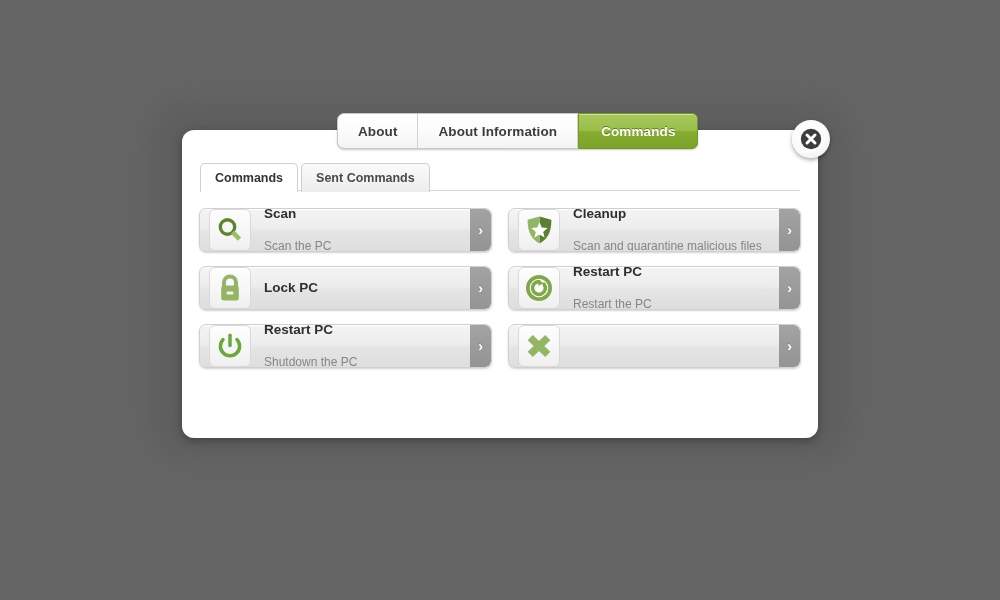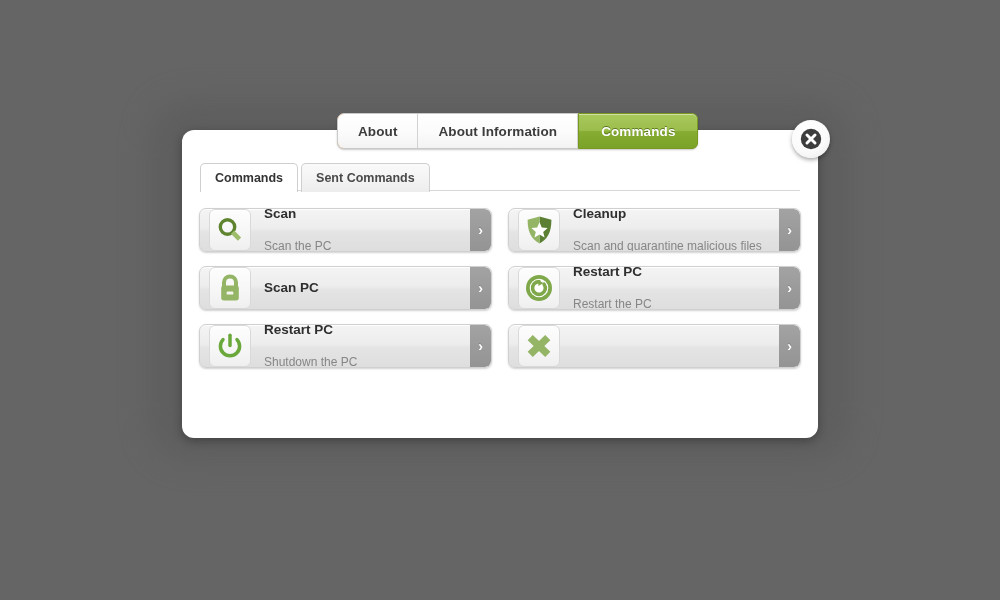--- a/index.html
+++ b/index.html
@@ -276,21 +276,21 @@
 
   <div class="command-item">
     <div class="cmd-icon-box">
       <svg width="28" height="30" viewBox="0 0 28 30">
         <path d="M8 13 V9.5 a6 6 0 0 1 12 0 V13" fill="none" stroke="#94b565" stroke-width="4"></path>
         <rect x="5.2" y="12.6" width="17.6" height="14.8" rx="2.6" fill="#94b565"></rect>
         <rect x="10.6" y="18.6" width="6.8" height="3" rx="1.2" fill="#f3f5ee"></rect>
       </svg>
     </div>
     <div class="cmd-text">
-      <div class="cmd-title">Scan PC</div>
+      <div class="cmd-title">Lock PC</div>
     </div>
     <div class="cmd-arrow">›</div>
   </div>
 
   <div class="command-item">
     <div class="cmd-icon-box">
       <svg width="30" height="30" viewBox="0 0 30 30">
         <circle cx="15" cy="15" r="13" fill="#7ea84a"></circle>
         <circle cx="15" cy="15" r="9.3" fill="#ffffff"></circle>
         <path d="M15 8.6 a6.4 6.4 0 1 0 5.1 2.6" fill="none" stroke="#7ea84a" stroke-width="3.6" stroke-linecap="round"></path>

